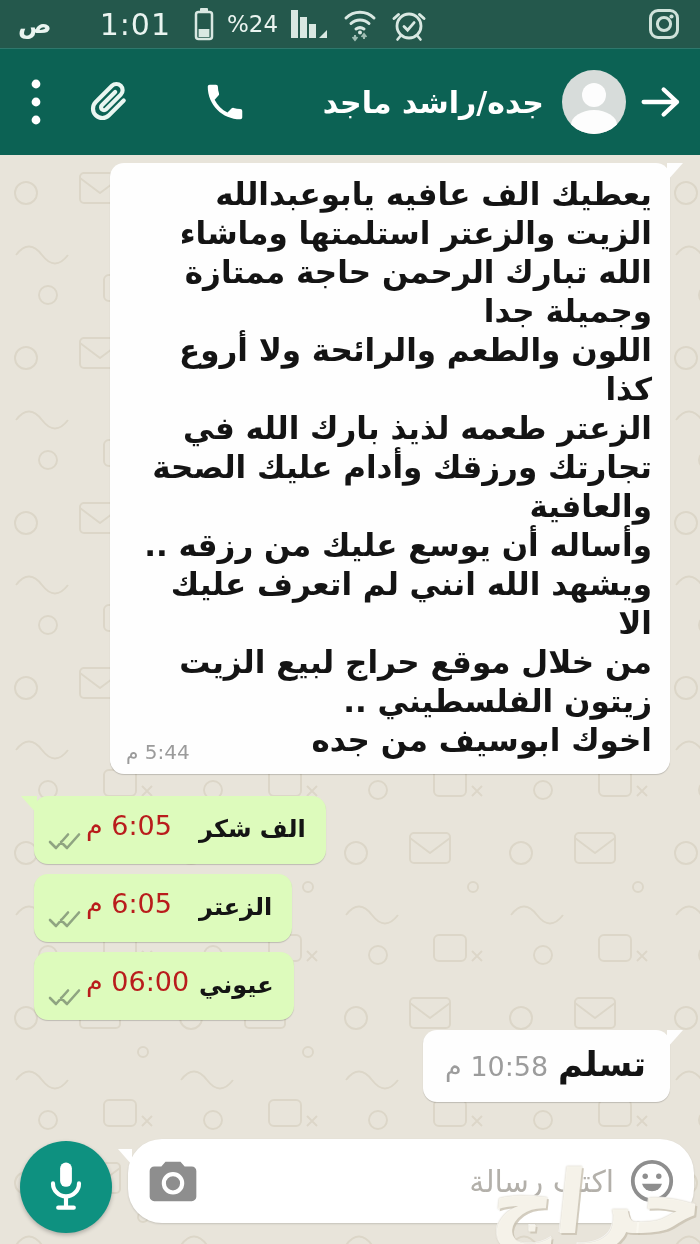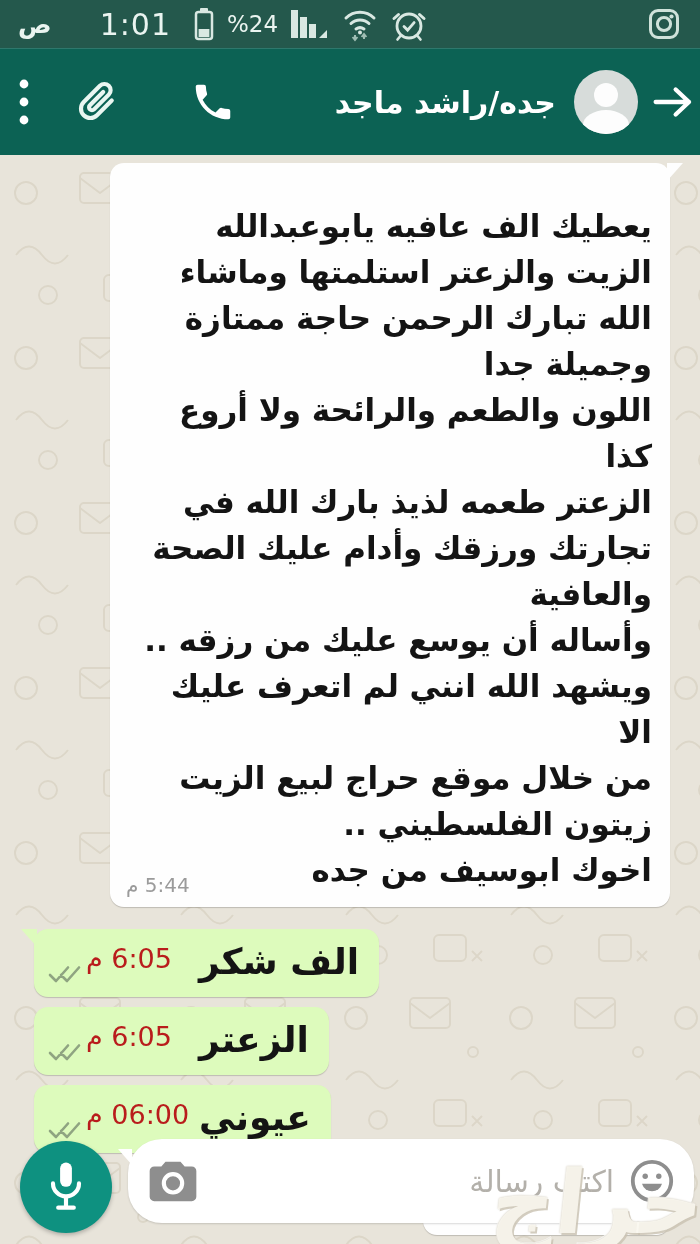--- a/index.html
+++ b/index.html
@@ -15,21 +15,21 @@
   .sb-period { font-size:25px; font-weight:bold; }
   .sb-time { font-size:30px; letter-spacing:1px;margin-left:36px; }
   .sb-batt-wrap { display:flex; align-items:center; gap:12px; margin-left:10px; }
   .sb-pct { font-size:23px; }
   .sb-icon { display:inline-flex; align-items:center; }
   .sb-spacer { flex:1; }
 
   
   .header { position:absolute; top:48px; left:0; width:700px; height:107px;
     background:#0C6254; border-top:1px solid rgba(255,255,255,.14);
-    display:flex; align-items:center; padding:0 2px; z-index:30; }
+    display:flex; align-items:center; padding:0 14px; z-index:30; }
   .hdr-left { display:flex; align-items:center; gap:40px; padding-left:14px; }
   .hdr-spacer { flex:1; }
   .hdr-title { color:#fff; font-size:30px; font-weight:bold; margin:0 6px 0 0; direction:rtl; }
   .avatar { width:64px; height:64px; border-radius:50%; background:#D7DCDA; position:relative;
     overflow:hidden; margin:0 12px; flex:0 0 auto; }
   .avatar .head { position:absolute; top:13px; left:50%; transform:translateX(-50%);
     width:24px; height:24px; border-radius:50%; background:#FDFDFD; }
   .avatar .body { position:absolute; top:40px; left:50%; transform:translateX(-50%);
     width:46px; height:30px; border-radius:50% 50% 0 0; background:#FDFDFD; }
   .hdr-btn { display:inline-flex; align-items:center; justify-content:center; }
@@ -44,27 +44,27 @@
   .msg.in { background:#FEFEFE; margin-left:auto; }
   .msg.out { background:#DDFBBC; margin-right:auto; }
 
   .tail-tr::before { content:""; position:absolute; top:0; right:-13px;
     border-left:16px solid #FEFEFE; border-bottom:18px solid transparent; }
   .tail-tl::before { content:""; position:absolute; top:0; left:-13px;
     border-right:16px solid #DDFBBC; border-bottom:18px solid transparent; }
 
   .msg-big { width:560px; padding:12px 18px 14px 18px; }
   .msg-big .msg-text { direction:rtl; text-align:right; white-space:pre-line;
-    font-size:31px; line-height:46px; font-weight:bold; color:#141414;margin-top:28px; }
+    font-size:31px; line-height:39px; font-weight:bold; color:#141414; }
   .msg-big .msg-time { position:absolute; left:16px; bottom:10px; direction:rtl;
     font-size:20px; color:#9B9B9B; }
 
   .msg.out { margin-top:10px; padding:8px 20px 10px 165px; }
   .msg.out.first { margin-top:22px; }
-  .out-text { direction:rtl; text-align:right; font-size:36px; line-height:50px;
+  .out-text { direction:rtl; text-align:right; font-size:24px; line-height:50px;
     font-weight:bold; color:#141414; }
   .out-time { position:absolute; left:52px; top:14px; direction:rtl;
     font-size:27px; color:#b91c1c; }
   .ticks { position:absolute; left:14px; bottom:9px; }
 
   .msg-small-in { margin-top:10px; margin-left:auto; padding:10px 24px 14px 135px; }
   .msg-small-in .in-text { direction:rtl; text-align:right; font-size:34px; line-height:48px;
     font-weight:bold; color:#141414; }
   .msg-small-in .msg-time { position:absolute; left:22px; top:50%; transform:translateY(-50%);
     direction:rtl; font-size:27px; color:#9C9C9C; }

